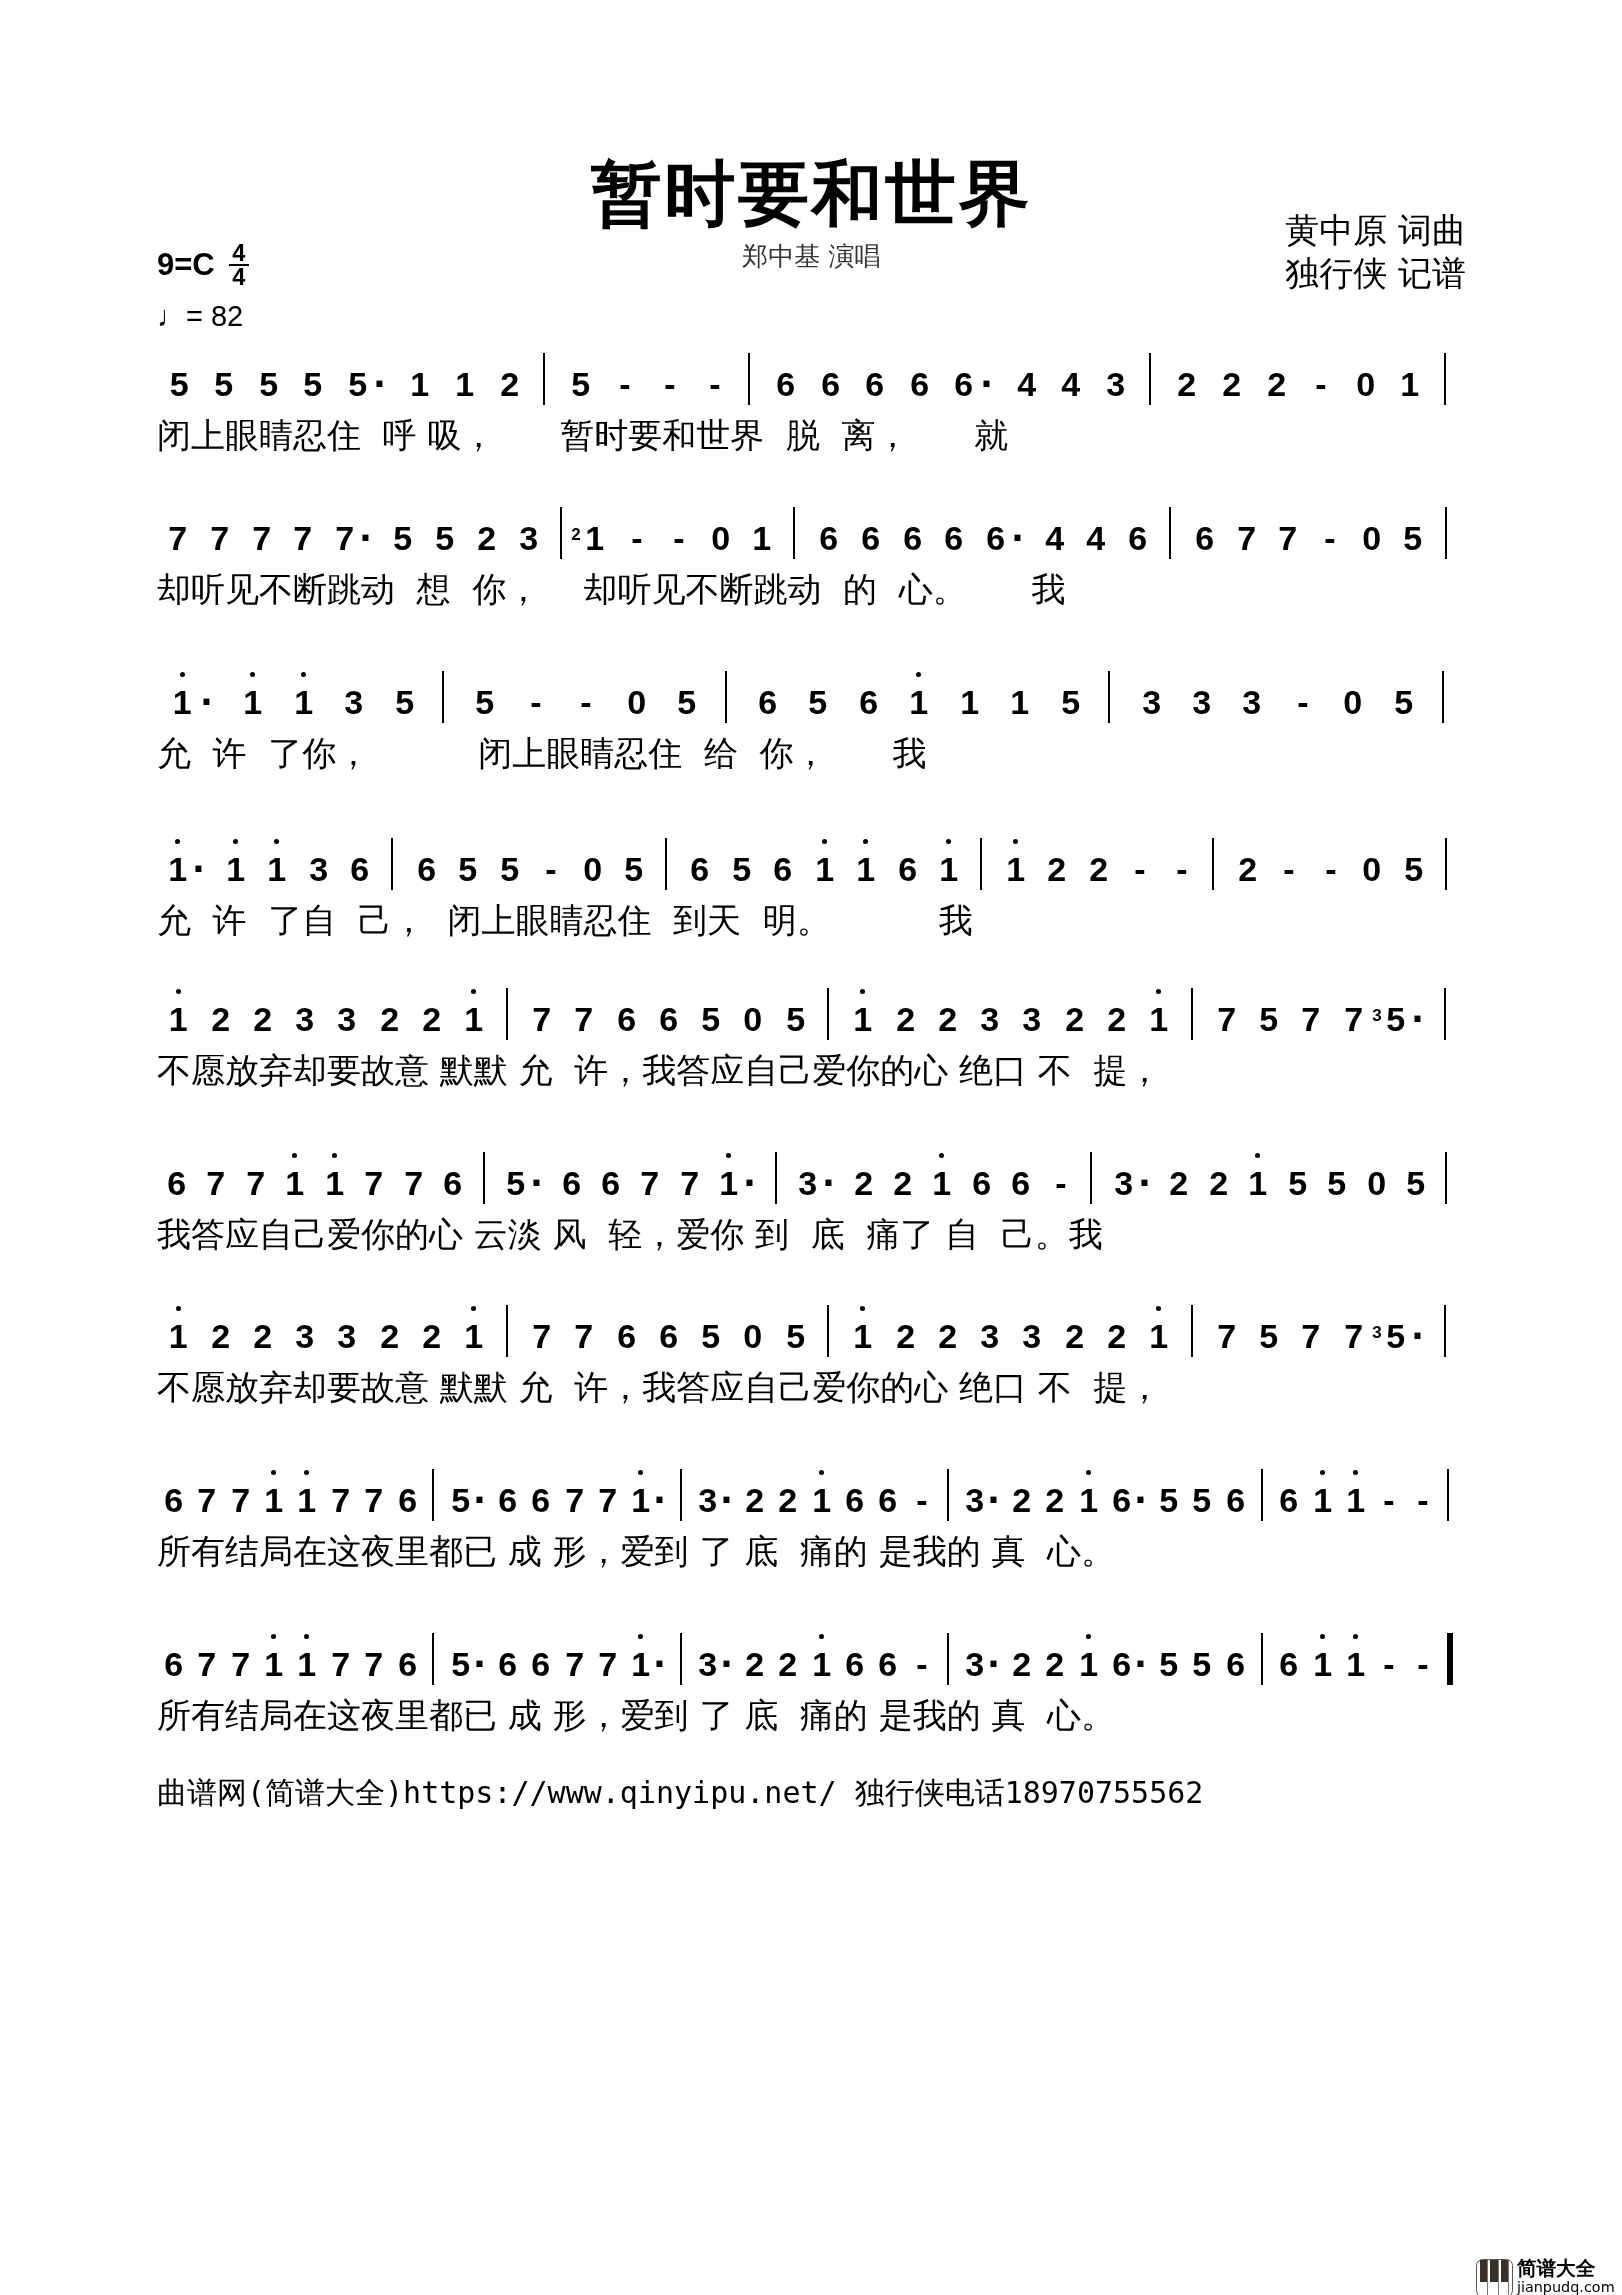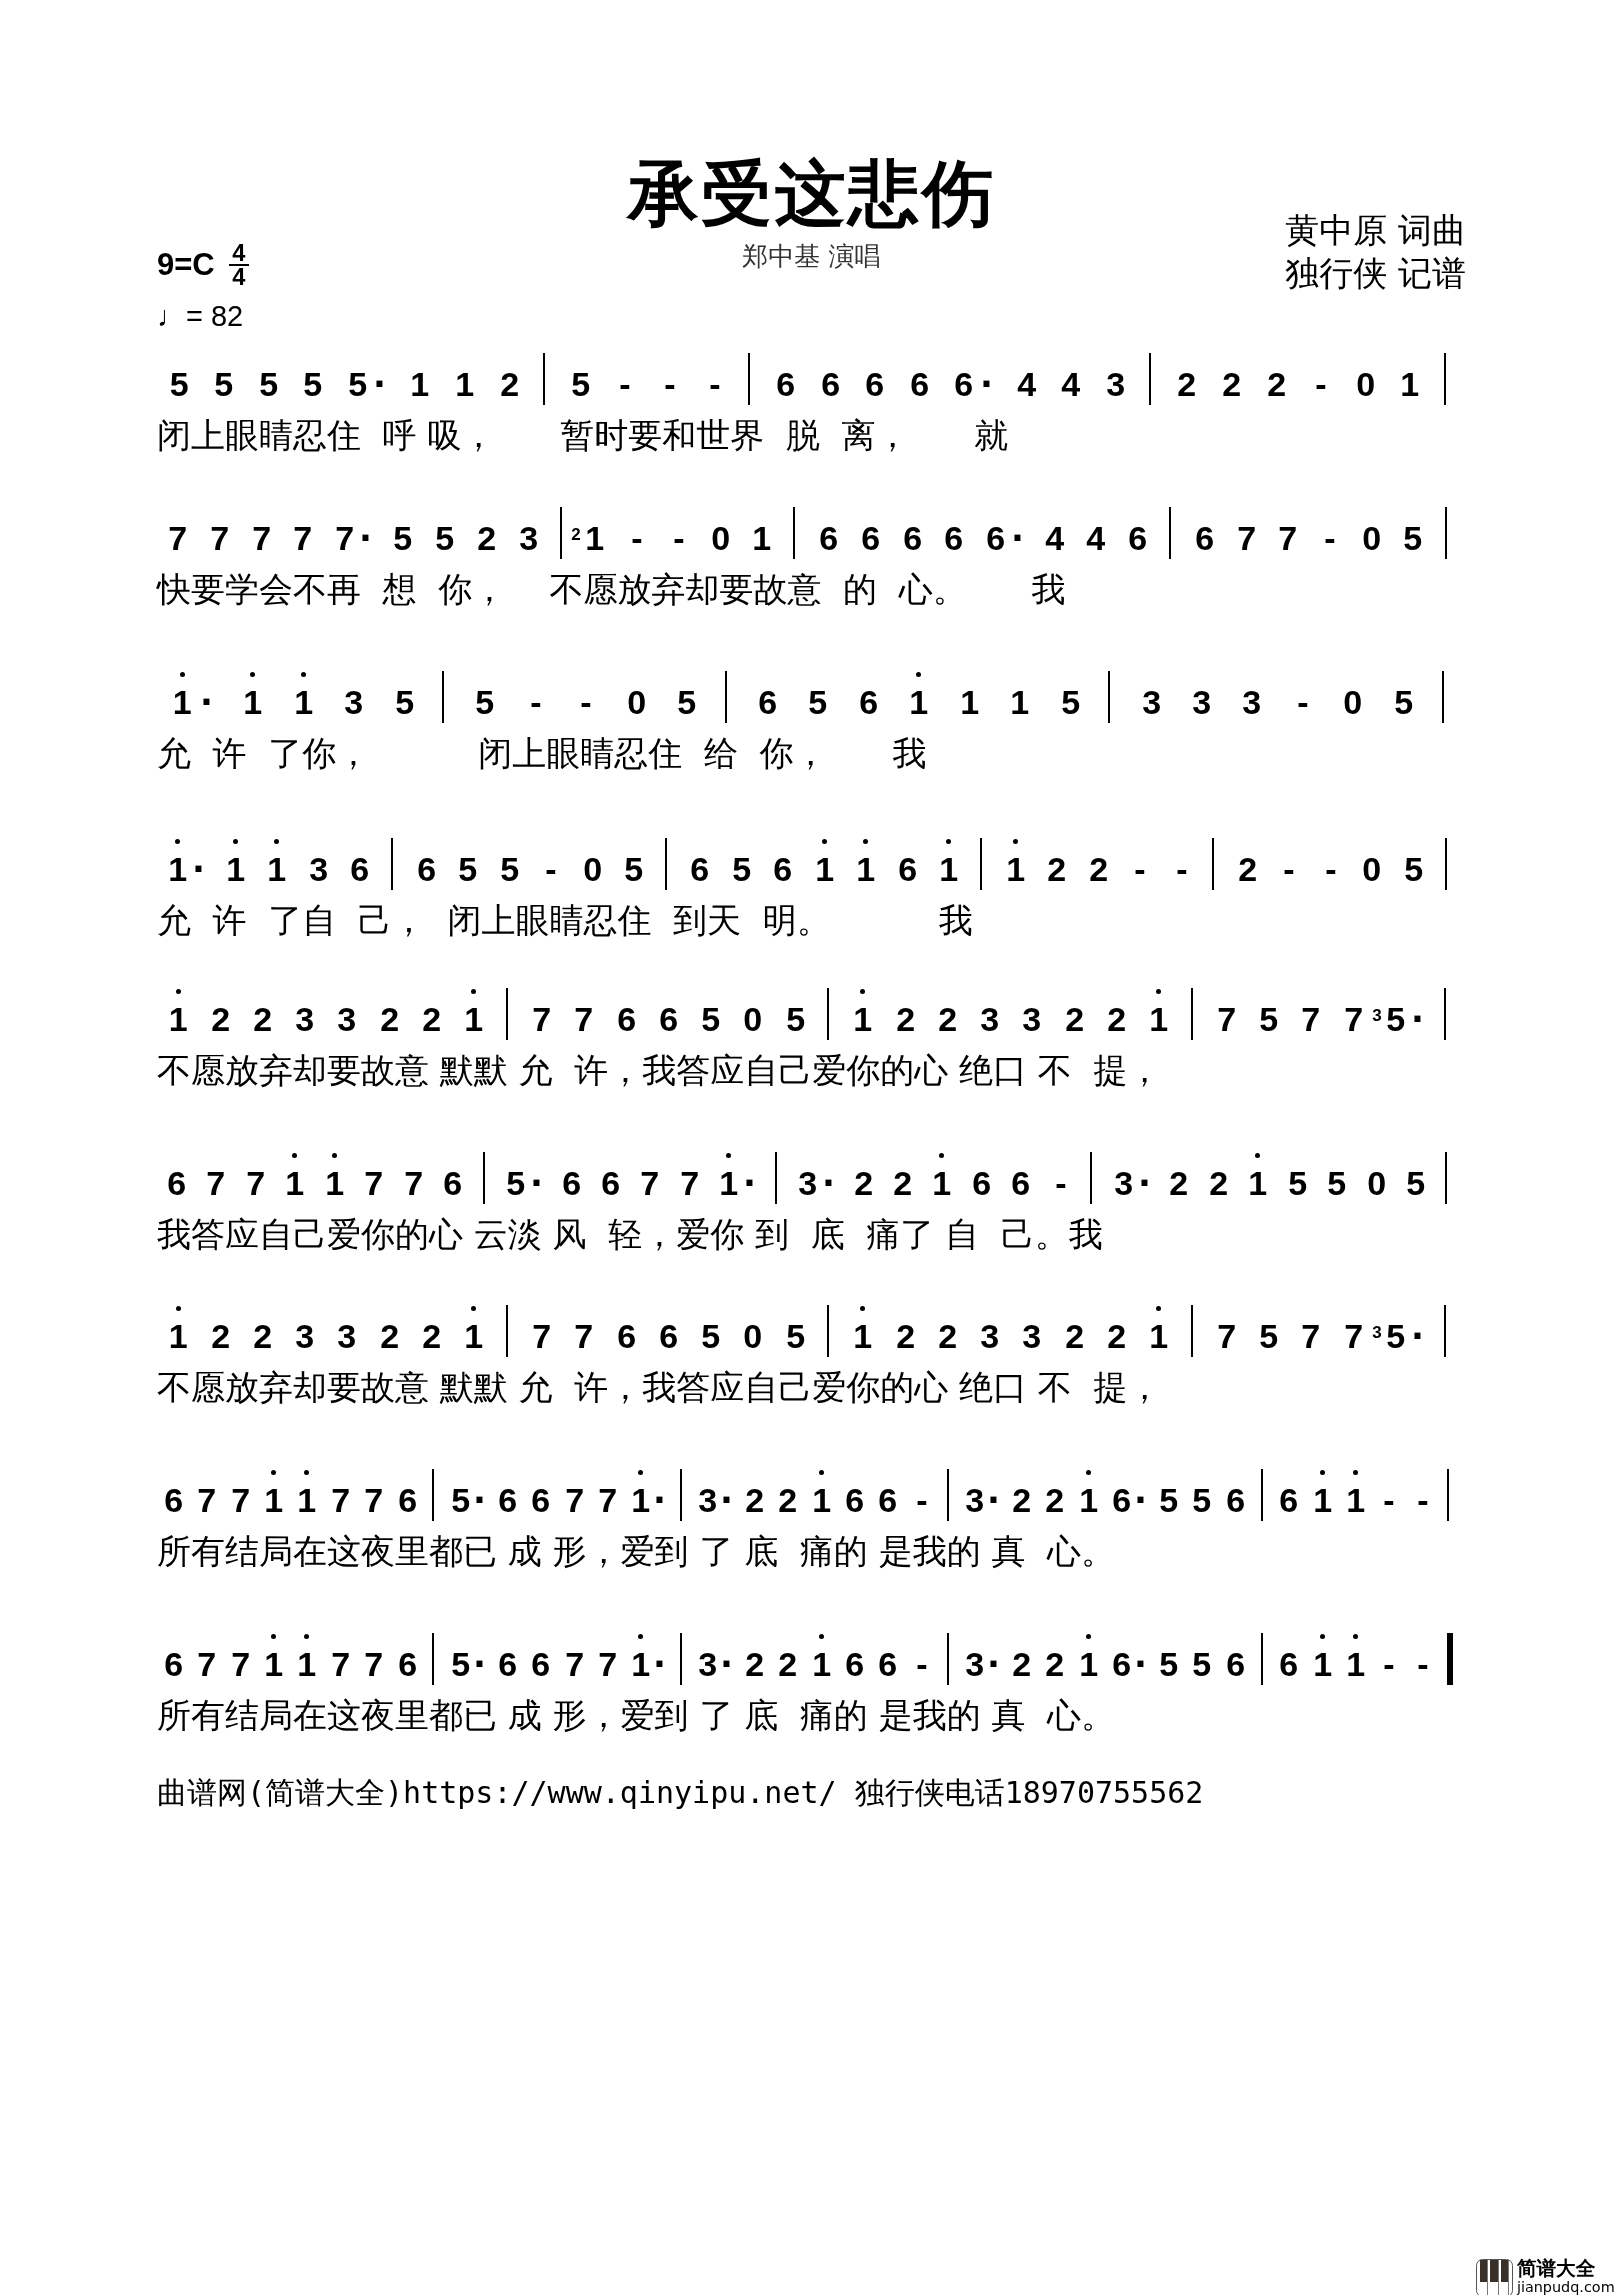--- a/index.html
+++ b/index.html
@@ -25,21 +25,21 @@
   .logo{position:absolute;left:1476px;top:2251px;display:flex;align-items:center;margin-top:8px;}
   .logo .piano{width:37px;height:38px;border:1.3px solid #555;border-radius:6.5px;display:flex;gap:2.6px;padding:0 2.6px;box-sizing:border-box;background:#fff;}
   .logo .piano span{flex:1;background:linear-gradient(#3a302a 0 62%, transparent 62%);border-right:0.7px solid #777;}
   .logo .txt{margin-left:3.9px;line-height:18.3px;}
   .logo .cn{font-size:19.6px;font-weight:bold;}
   .logo .en{font-size:14.4px;}
 </style>
 </head>
 <body>
 
-<div class="title">承受这悲伤</div>
+<div class="title">暂时要和世界</div>
 <div class="singer">郑中基 演唱</div>
 <div class="credits">
   <div>黄中原  词曲</div>
   <div>独行侠  记谱</div>
 </div>
 <div class="key">
   <span>9=C</span>
   <span class="timesig">
     <span>4</span>
     <span class="bar"></span>
@@ -116,21 +116,21 @@
         <div class="note" style="left: 969px;">6</div>
         <div class="barline" style="left: 1012px;"></div>
         <div class="note" style="left: 1036px;">6</div>
         <div class="note" style="left: 1078px;">7</div>
         <div class="note" style="left: 1119px;">7</div>
         <div class="dash" style="left: 1161px;">-</div>
         <div class="note" style="left: 1203px;">0</div>
         <div class="note" style="left: 1244px;">5</div>
         <div class="barline" style="left: 1288px;"></div>
       </div>
-      <div class="lyrics">快要学会不再  想  你，    不愿放弃却要故意  的  心。      我</div>
+      <div class="lyrics">却听见不断跳动  想  你，    却听见不断跳动  的  心。      我</div>
     </div>
     <div class="row" style="top: 671px;">
       <div class="notes">
         <div class="note" style="left: 13.5px;">1<span class="hi"></span></div>
         <div class="dot" style="left: 43px;">·</div>
         <div class="note" style="left: 84px;">1<span class="hi"></span></div>
         <div class="note" style="left: 135px;">1<span class="hi"></span></div>
         <div class="note" style="left: 185px;">3</div>
         <div class="note" style="left: 236px;">5</div>
         <div class="barline" style="left: 285px;"></div>

